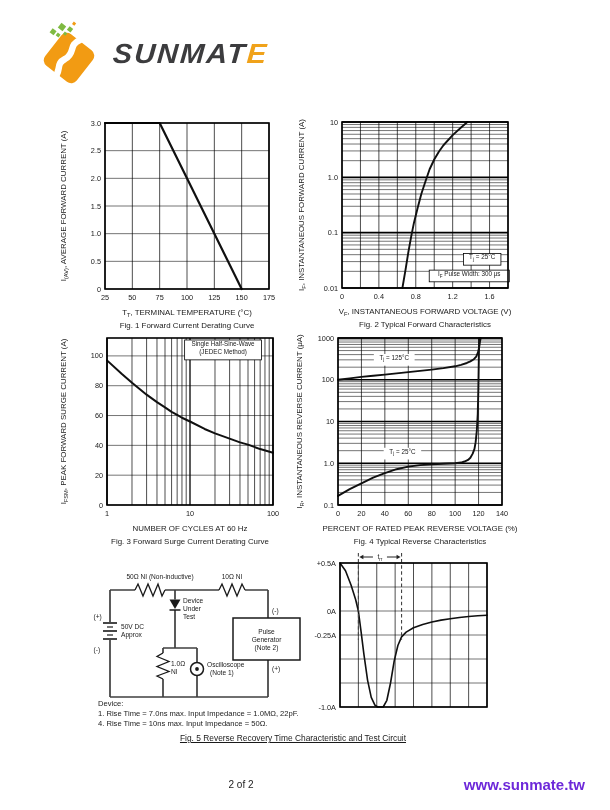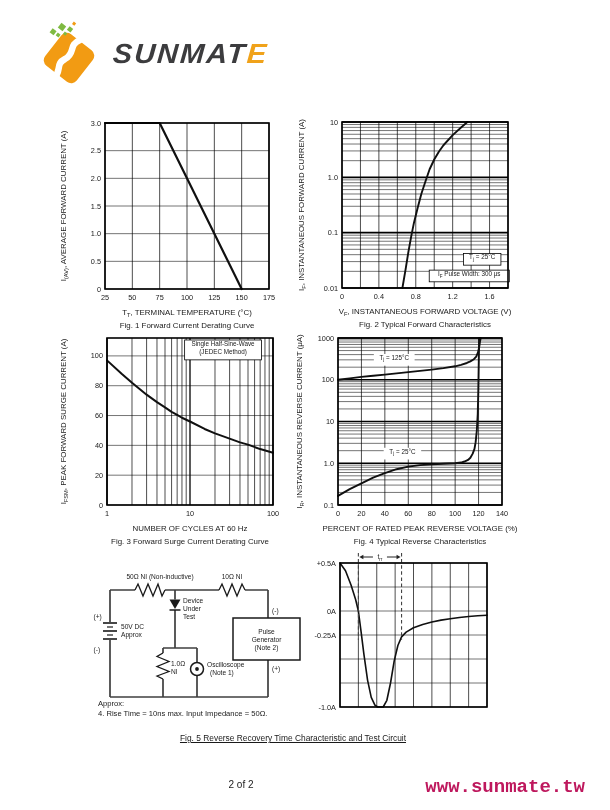--- a/index.html
+++ b/index.html
@@ -9,21 +9,21 @@
     margin:0 auto;overflow:hidden;
   }
   .logo{position:absolute;left:35px;top:20px;display:flex;align-items:center;}
   .logo-text{margin-left:12px;font-style:italic;font-weight:900;font-size:29px;
     letter-spacing:2px;color:#3c3c3e;transform:scaleY(.95) skewX(-4deg);}
   .logo-text .accent{color:#f0a21a;}
   .fig{position:absolute;}
   .notes{position:absolute;left:98px;top:699px;font-size:7.6px;line-height:10px;color:#1a1a1a;}
   .fig5-caption{position:absolute;left:0;top:733px;width:586px;text-align:center;font-size:8.4px;color:#1a1a1a;text-decoration:underline;}
   .footer-page{position:absolute;left:0;top:779px;width:482px;text-align:center;font-size:10px;color:#222;}
-  .footer-site{position:absolute;right:25px;top:776px;font-size:19px;font-weight:bold;color:#be185d;font-family:Liberation Mono, monospace;}
+  .footer-site{position:absolute;right:25px;top:776px;font-size:15px;font-weight:bold;color:#6d28d9;}
   svg text{font-family:"Liberation Sans","DejaVu Sans",sans-serif;}
 </style>
 </head>
 <body>
 
 <div class="page">
 
   <div class="logo">
     <svg width="66" height="66" viewBox="0 0 66 66">
       <g>
@@ -384,21 +384,22 @@
           <text x="24" y="14.6" text-anchor="end" font-size="7.3" fill="#1a1a1a"><tspan>+0.5A</tspan></text>
           <text x="24" y="62.6" text-anchor="end" font-size="7.3" fill="#1a1a1a"><tspan>0A</tspan></text>
           <text x="24" y="86.6" text-anchor="end" font-size="7.3" fill="#1a1a1a"><tspan>-0.25A</tspan></text>
           <text x="24" y="158.6" text-anchor="end" font-size="7.3" fill="#1a1a1a"><tspan>-1.0A</tspan></text>
         </g>
         <text x="101.5" y="181" text-anchor="middle" font-size="7.9" fill="#1a1a1a"><tspan>Set time base for 50/100 ns/cm</tspan></text>
       </svg>
   </div>
 
   <div class="notes">
-    <div>Approx:</div>
+    <div>Device:</div>
+    <div>1. Rise Time = 7.0ns max. Input Impedance = 1.0MΩ, 22pF.</div>
     <div>4. Rise Time = 10ns max. Input Impedance = 50Ω.</div>
   </div>
 
   <div class="fig5-caption">Fig. 5  Reverse Recovery Time Characteristic and Test Circuit</div>
 
   <div class="footer-page">2 of 2</div>
   <div class="footer-site">www.sunmate.tw</div>
 
 </div>
 

